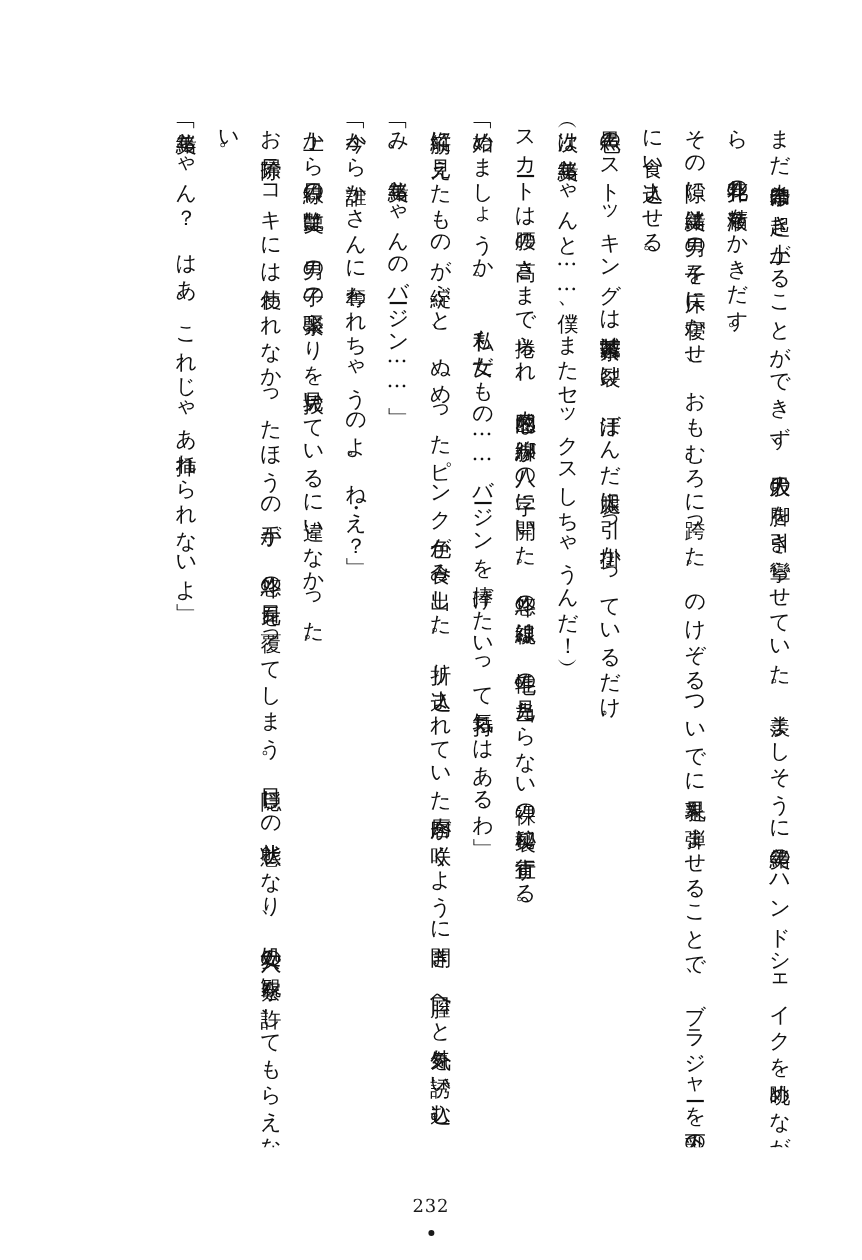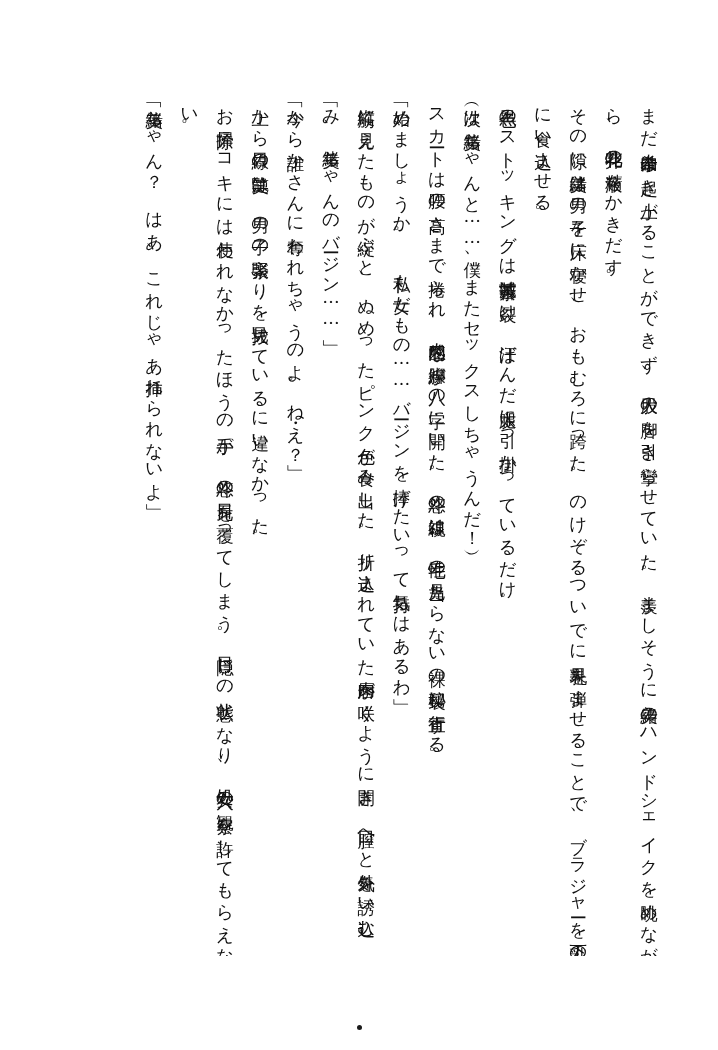--- a/index.html
+++ b/index.html
@@ -91,18 +91,19 @@
     <p class="indent1">スカートは腰の高さまで捲られ、肉感的な脚線が八の字に開いた。悠斗の視線は、性毛の見当たらない裸の秘裂に直行する。</p>
     <p>「始めましょうか。　私も女だもの……バージンを捧げたいって気持ちはあるわ」</p>
     <p class="indent1">縦筋に見えたものが綻ぶと、ぬめったピンク色が食み出した。折り込まれていた肉唇が咲くように開き、膣口へと外気を誘い込む。</p>
     <p>「み、美緒ちゃんのバージン……」</p>
     <p>「今から誰かさんに奪われちゃうのよ。ね・え？」</p>
     <p class="indent1">上から目線の艶笑は、男の子の緊張ぶりを見抜いているに違いなかった。</p>
     <p class="indent1">お掃除テコキには使われなかったほうの手が、悠斗の目元を覆ってしまう。目隠しの状態となり、処女穴の観察を許してもらえない。</p>
     <p>「美緒ちゃん？　はあ、これじゃあ挿れられないよ」</p>
   </div>
 
+  <div class="page-number">232</div>
 
   <div class="footer-mark">
     <span class="dot"></span>
   </div>
 
 </div>
 
 </body></html>

